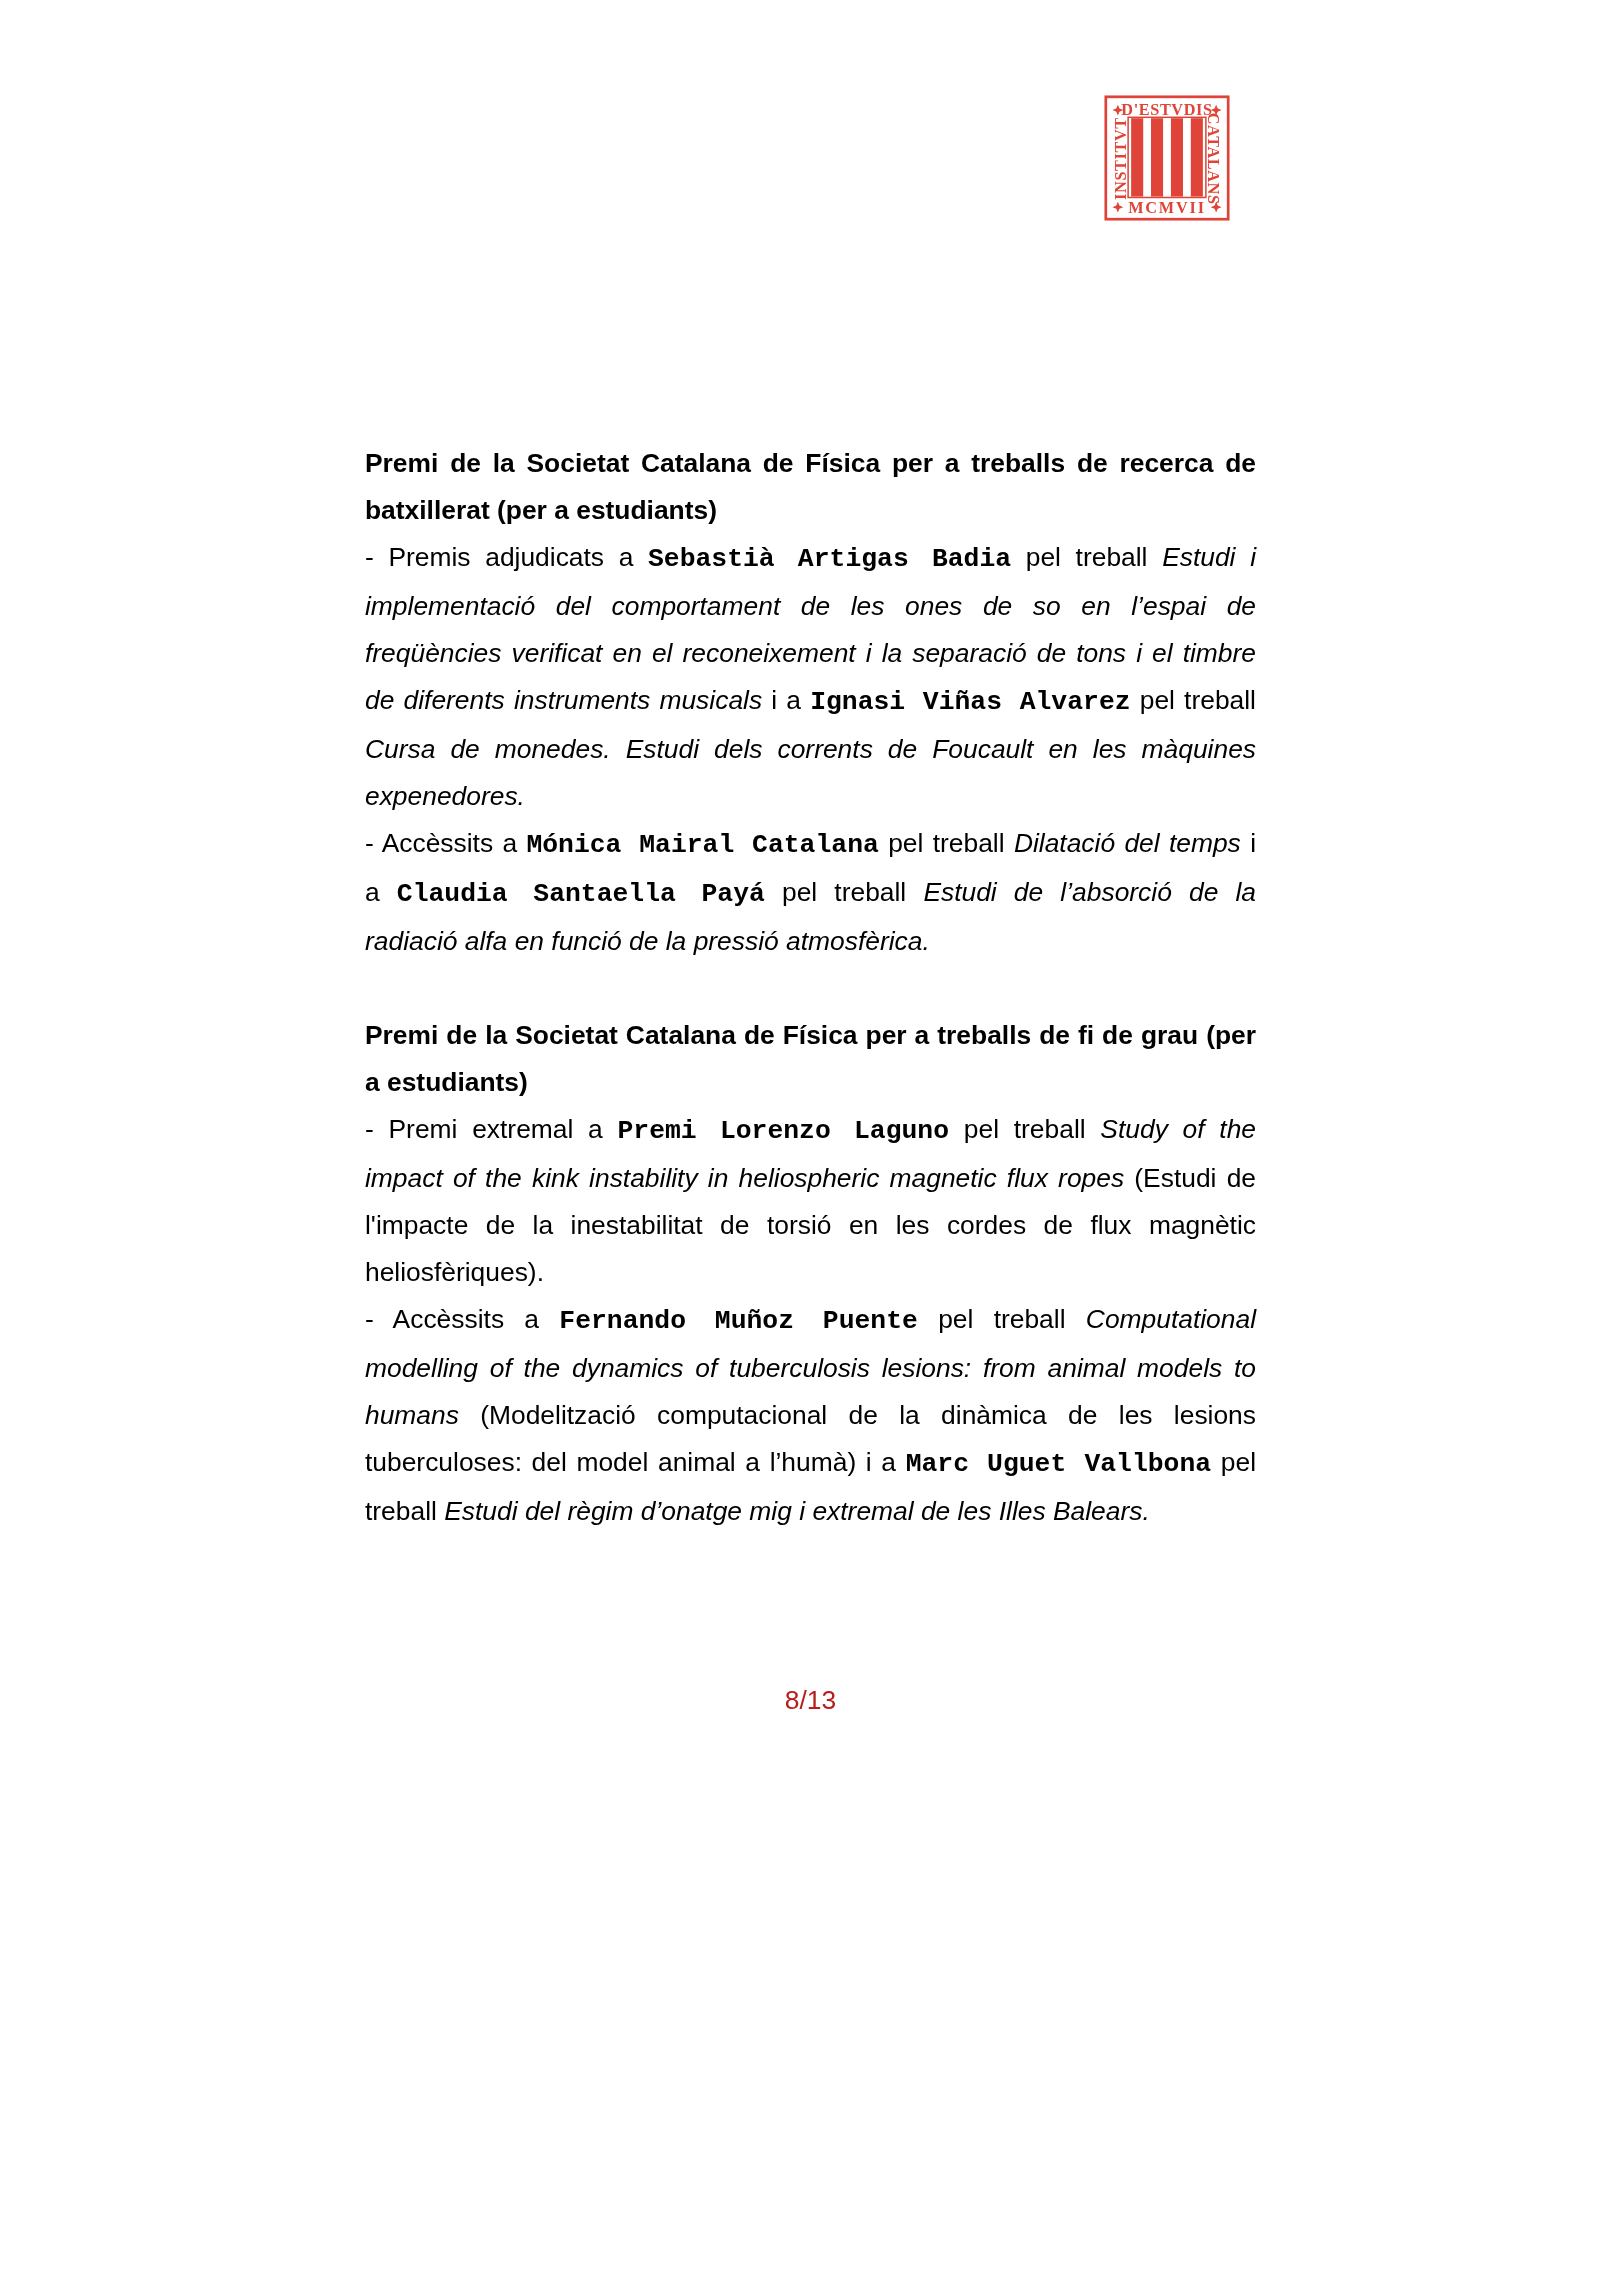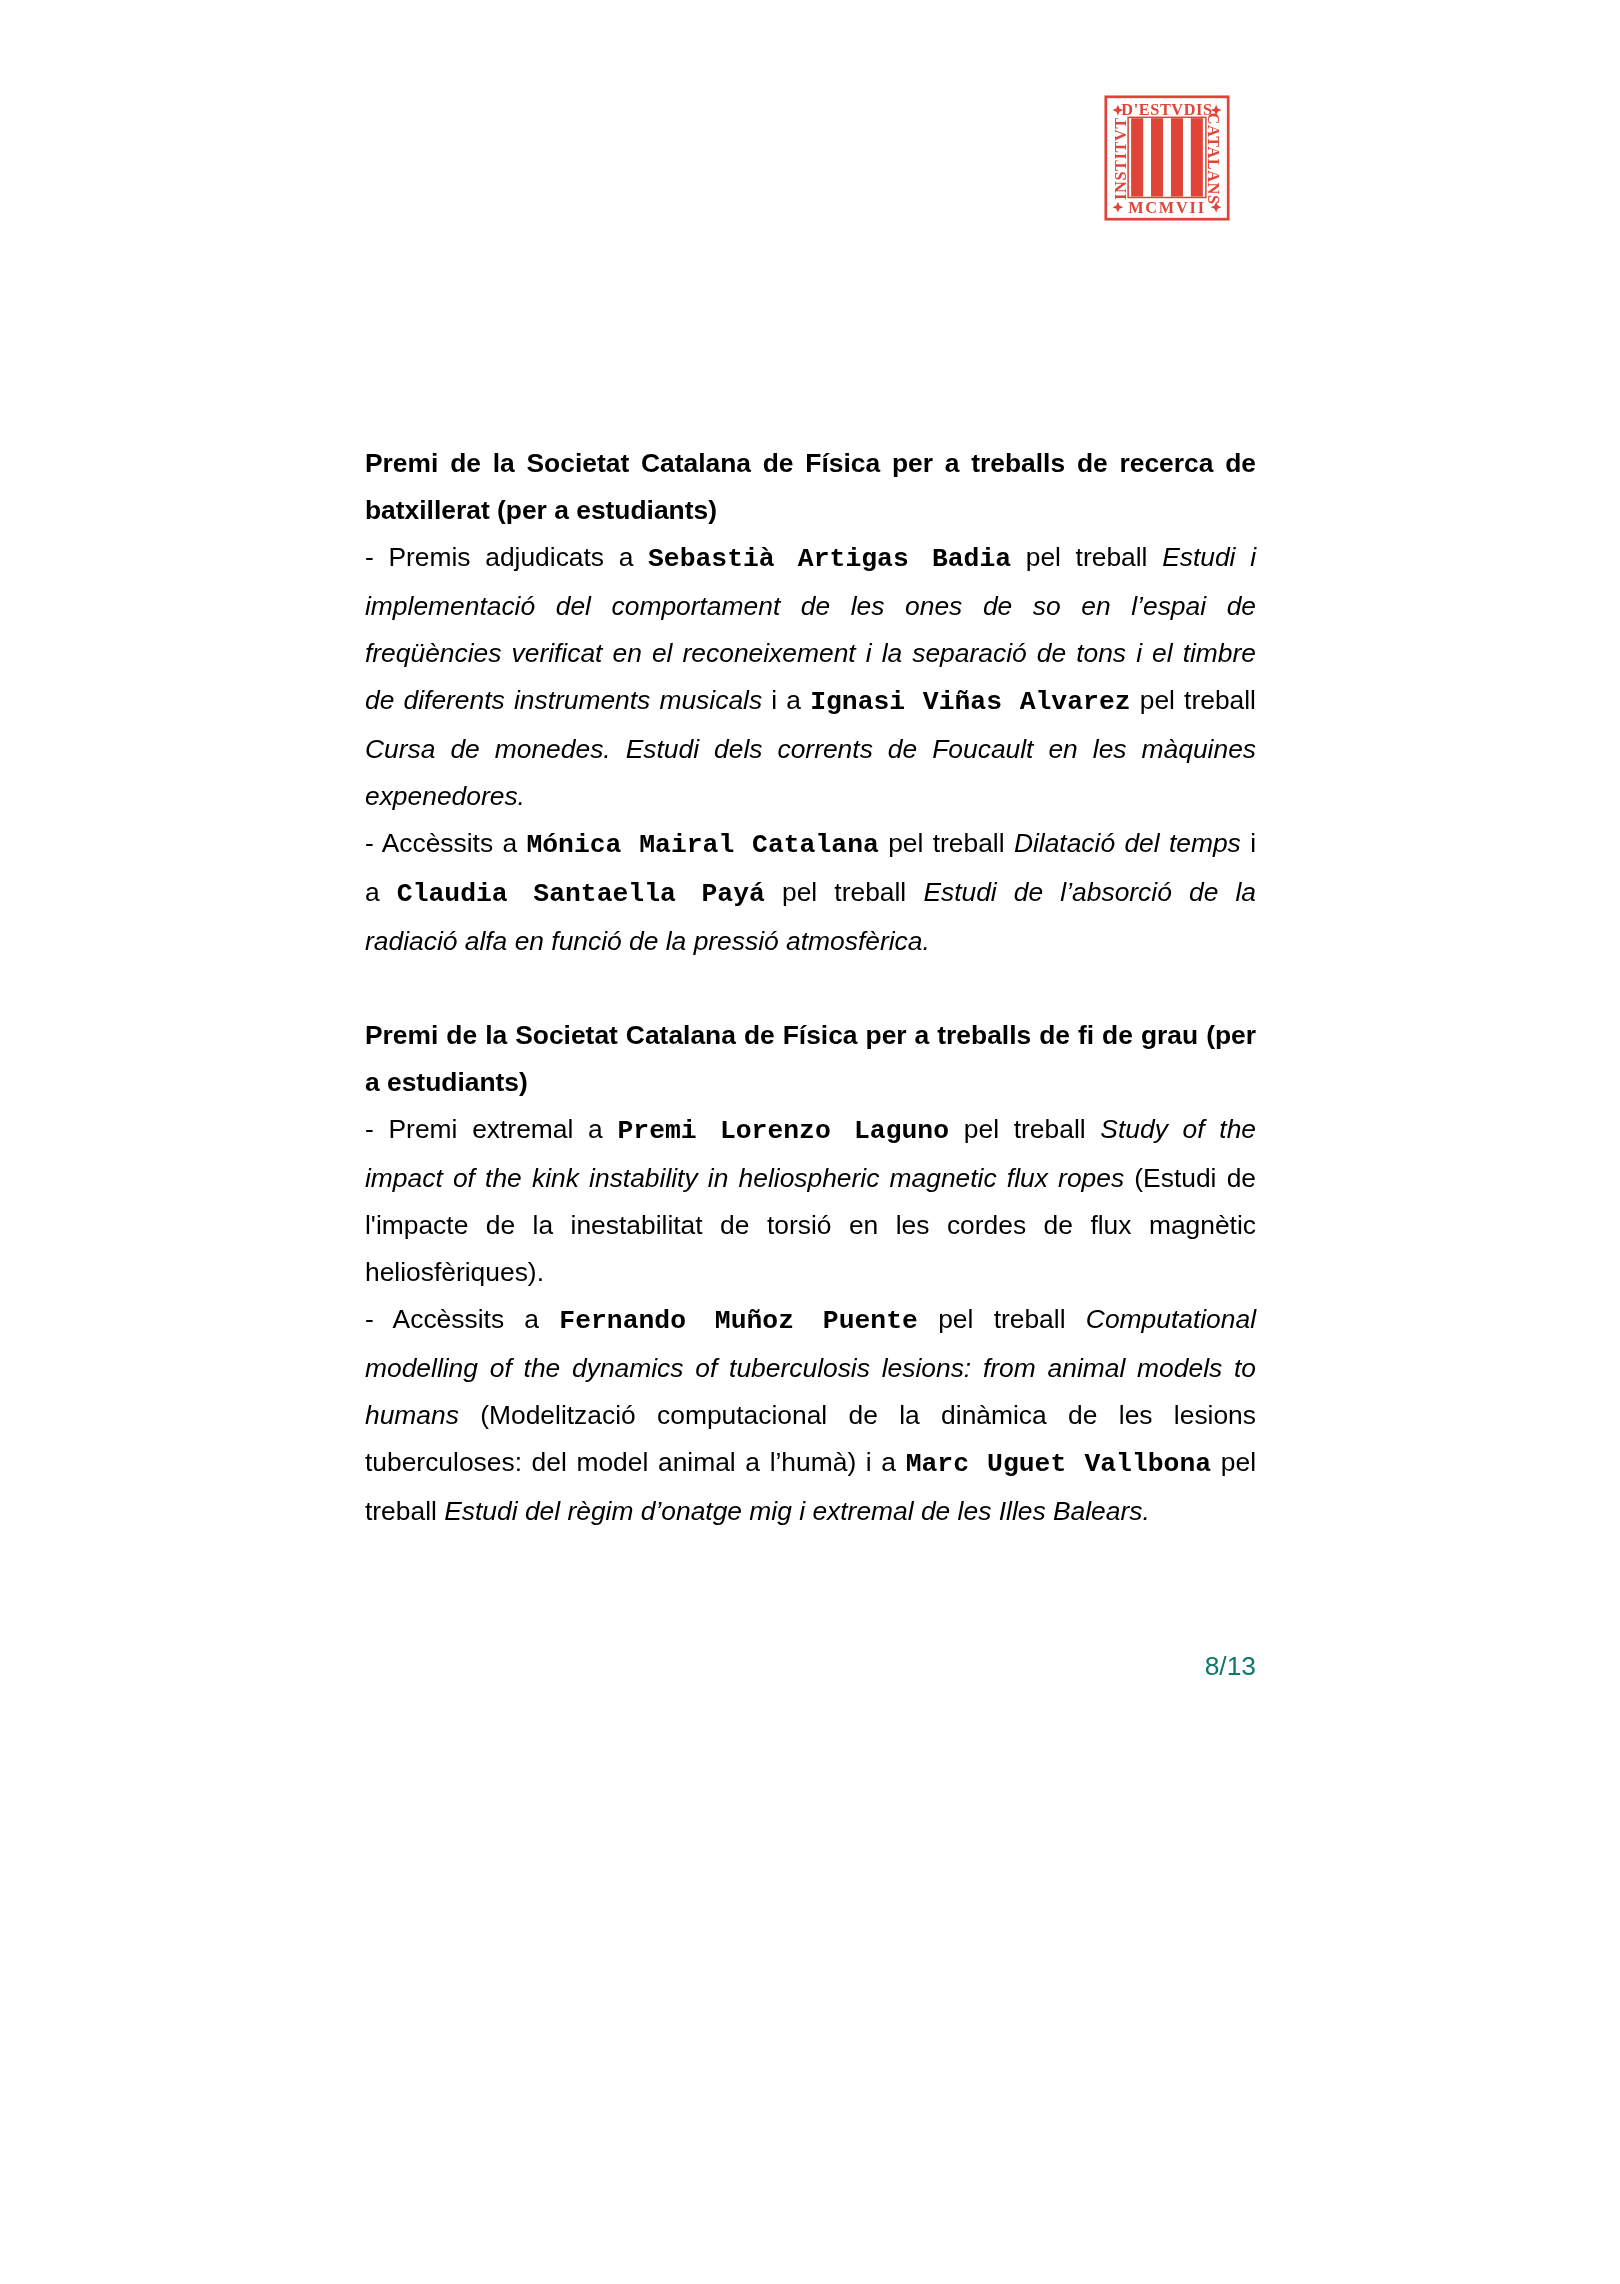--- a/index.html
+++ b/index.html
@@ -42,27 +42,27 @@
   .section-heading {
     font-weight: bold;
     text-align: justify;
   }
   .para { text-align: justify; }
   .para span.b { font-weight: bold; font-family: Liberation Mono, monospace; }
   .para span.i { font-style: italic; }
   .page-number {
     position: absolute;
     left: 365px;
-    top: 1643px;
+    top: 1677px;
     width: 891px;
-    text-align: right;
+    text-align: center;
     font-family: "Liberation Sans", sans-serif;
     font-size: 26.4px;
     line-height: 47px;
-    color: #0f766e;
+    color: #b91c1c;
   }
 </style>
 </head>
 <body>
 
 <div class="page">
 
   <svg class="logo" viewBox="0 0 209 209" xmlns="http://www.w3.org/2000/svg">
     <defs>
       <path id="cross" d="M0 -9 L2.6 -2.6 L9 0 L2.6 2.6 L0 9 L-2.6 2.6 L-9 0 L-2.6 -2.6 Z" fill="#e04438"></path>

